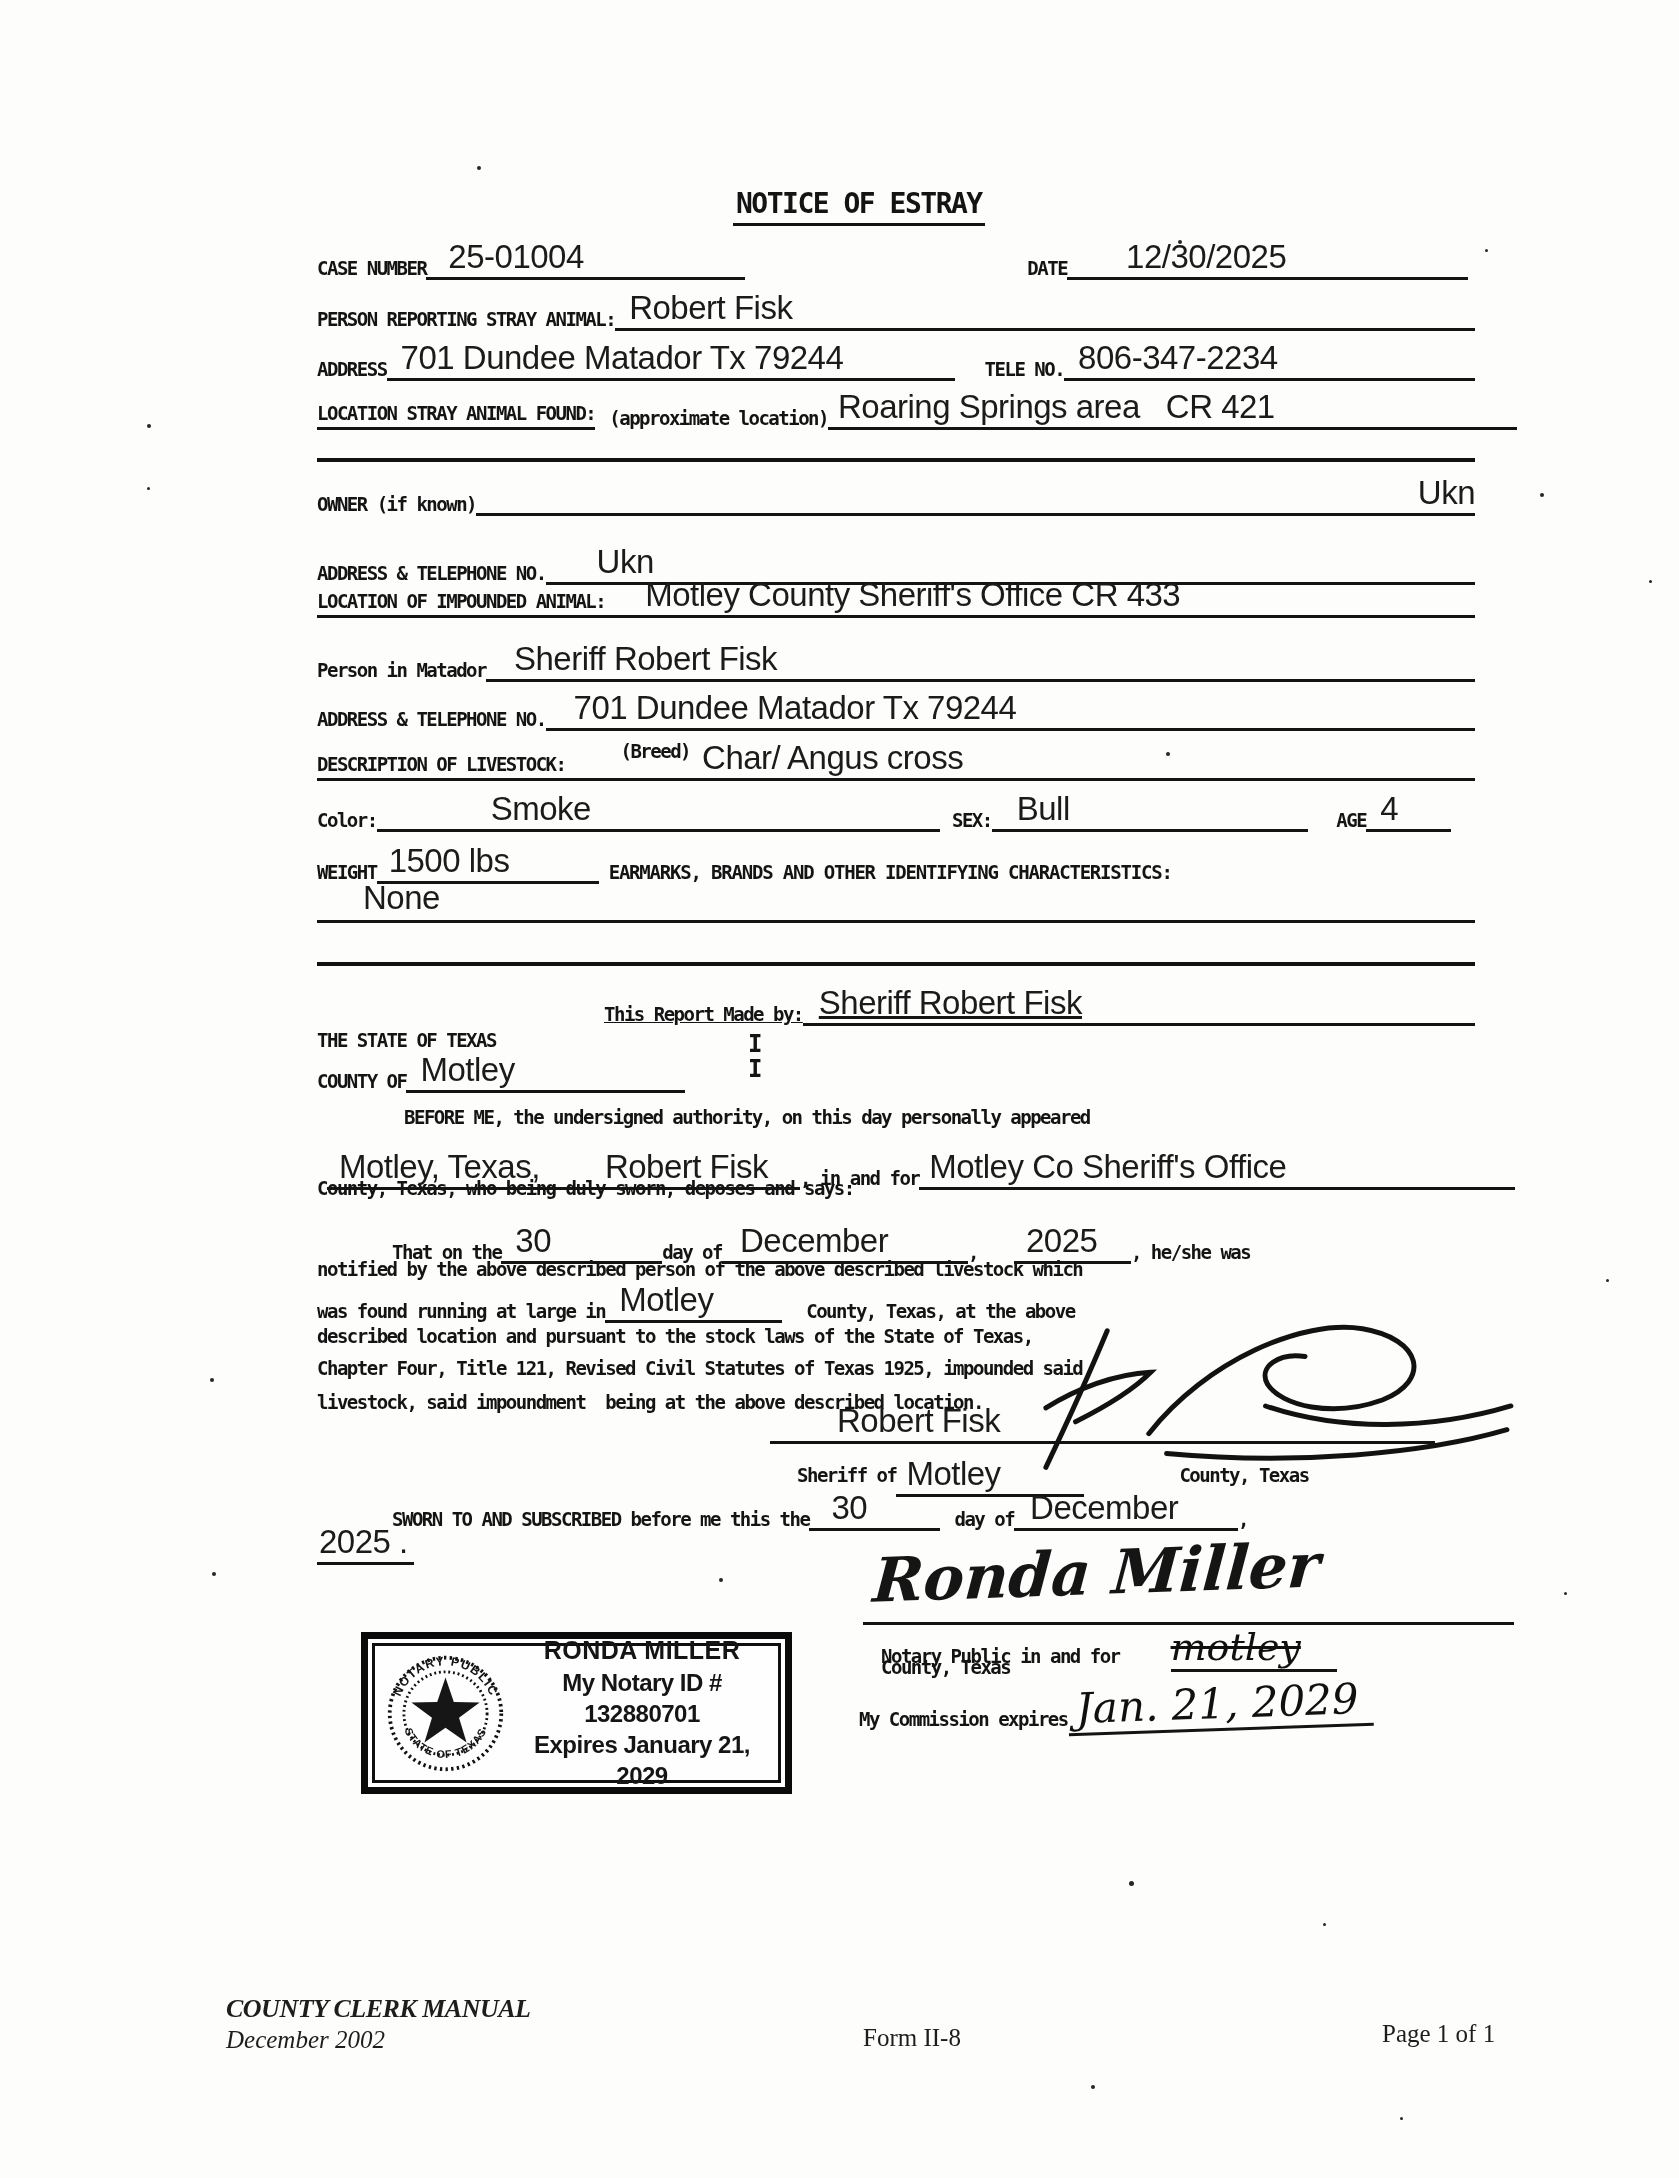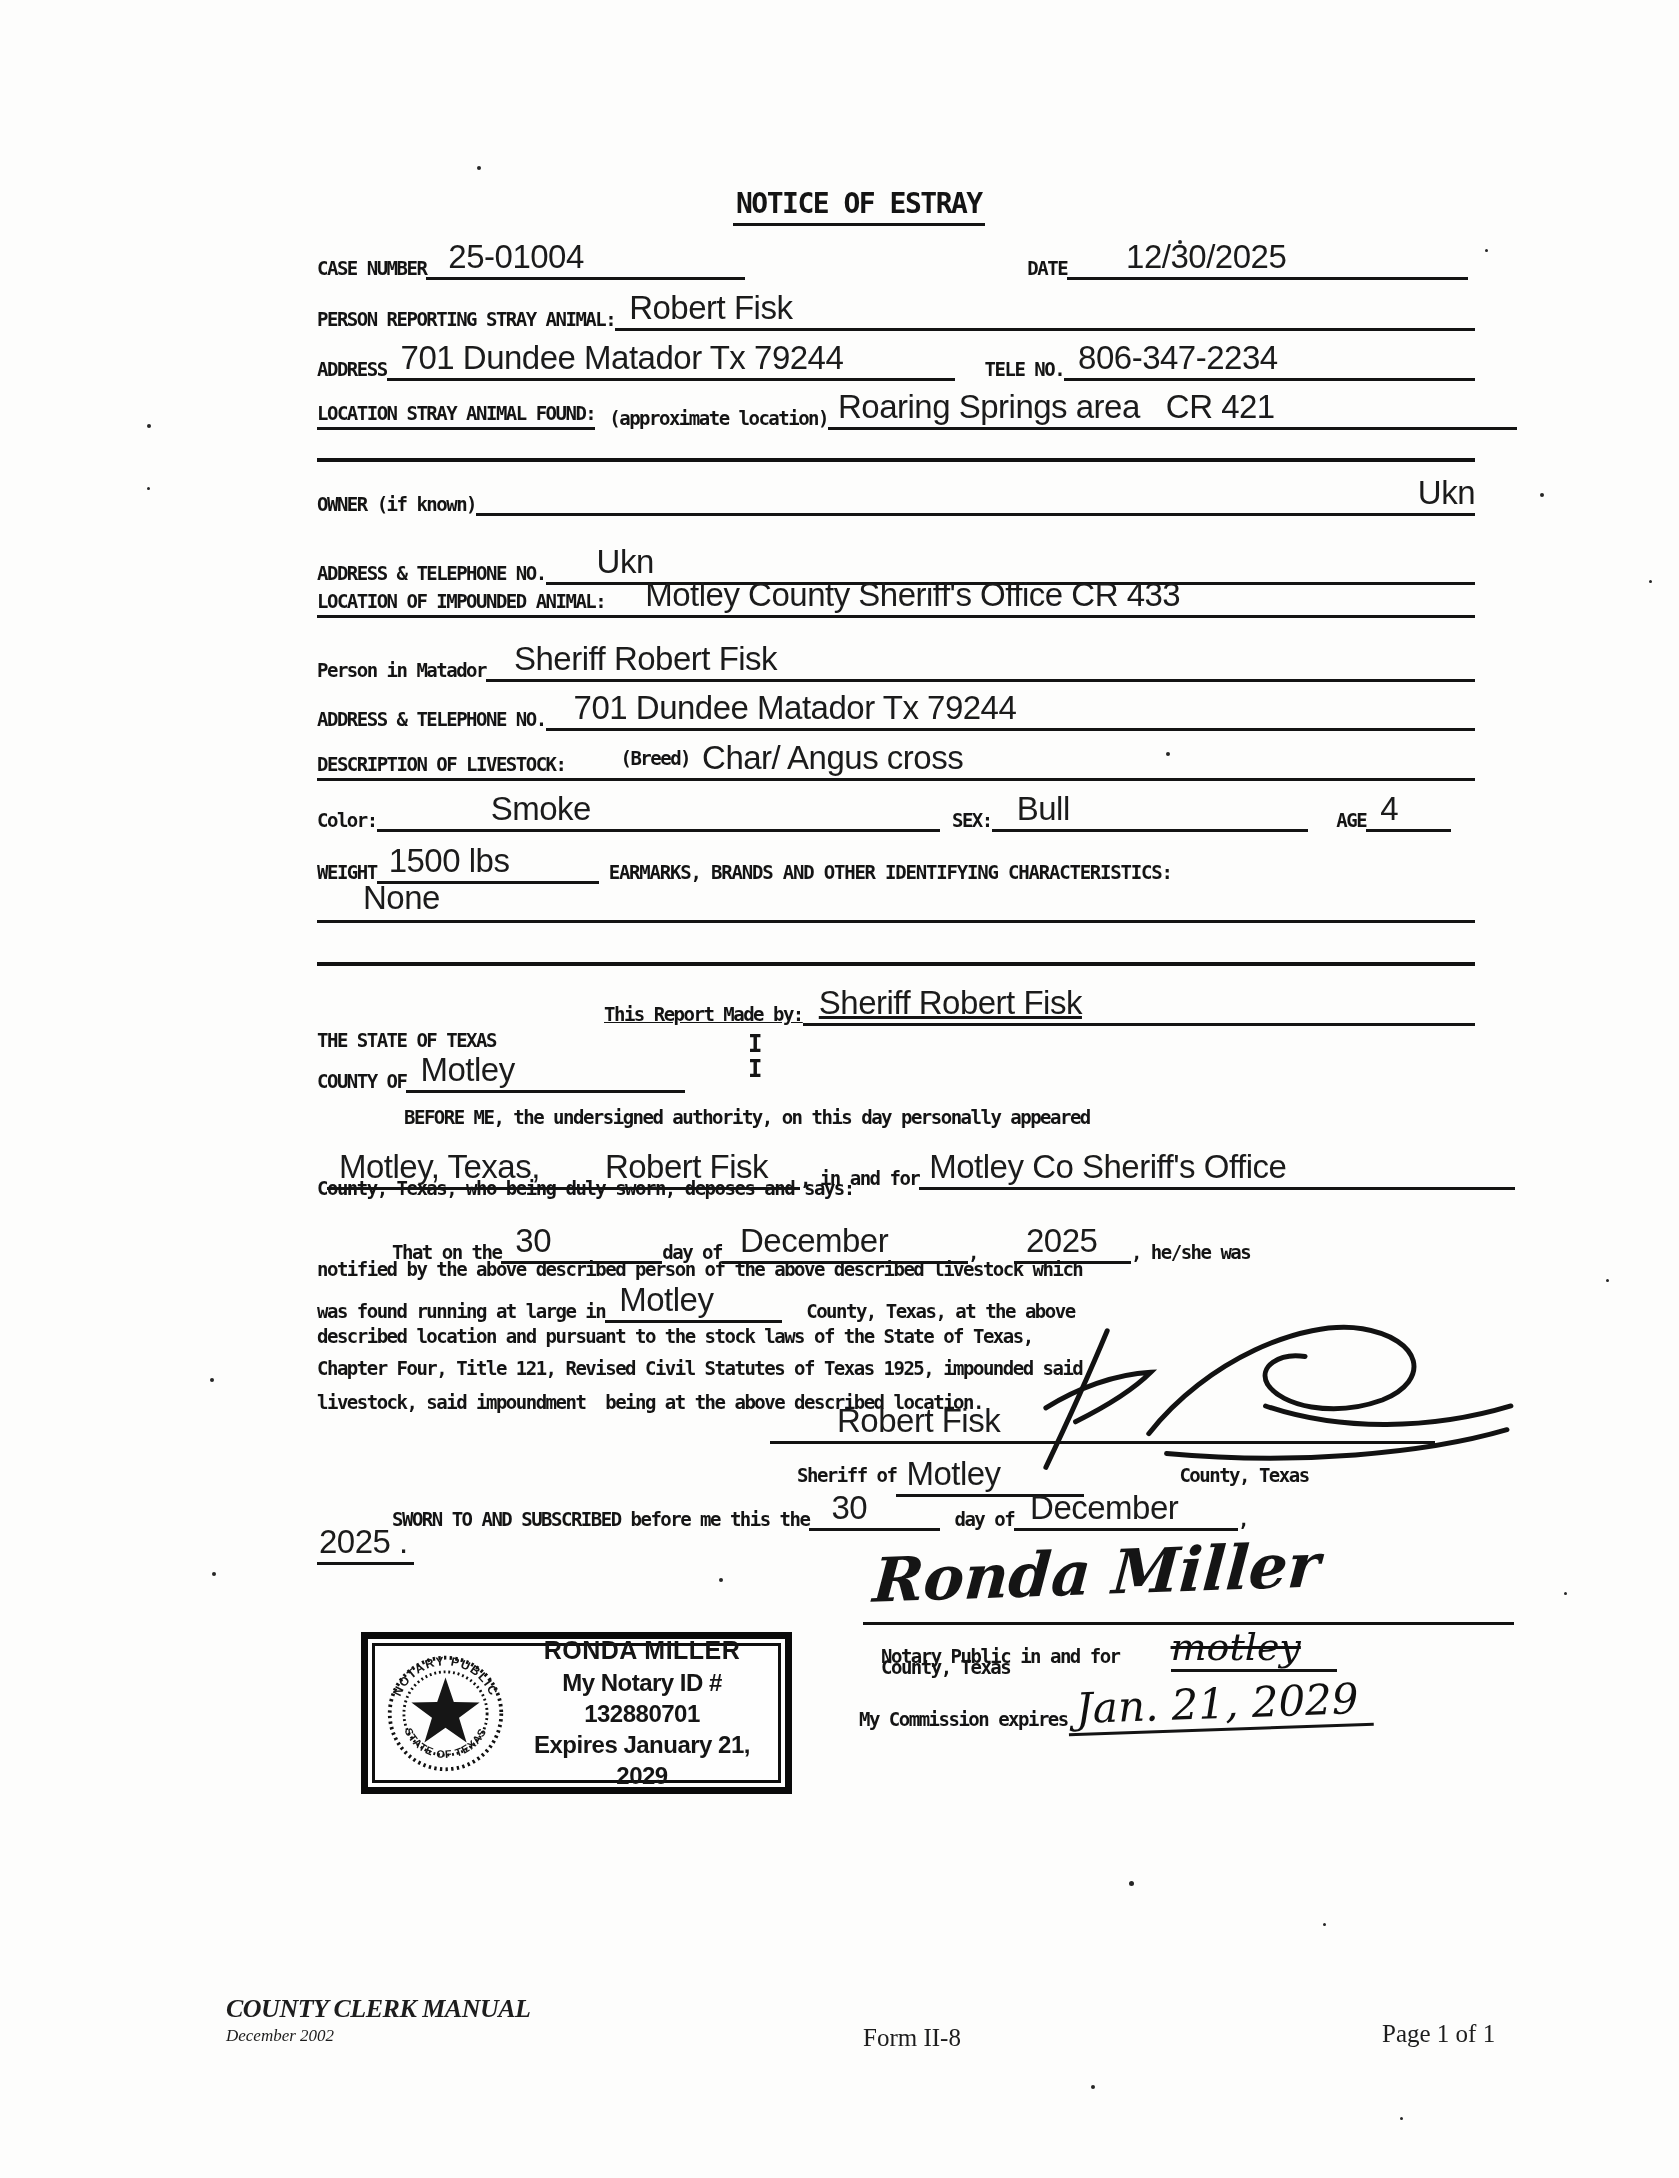--- a/index.html
+++ b/index.html
@@ -87,21 +87,21 @@
     <span class="v u fill" style="padding:0 0 2px 28px;">Sheriff Robert Fisk</span>
   </div>
 
   <div class="row" style="left:317px;top:685px;width:1158px;height:46px;">
     <span class="m">ADDRESS &amp; TELEPHONE NO.</span>
     <span class="v u fill" style="padding:0 0 2px 28px;">701 Dundee Matador Tx 79244</span>
   </div>
 
   <div class="row" style="left:317px;top:735px;width:1158px;height:46px;">
     <span class="m u" style="padding-bottom:2px;">DESCRIPTION OF LIVESTOCK:</span>
-    <span class="u fill" style="display:flex;align-items:center;padding:0 0 2px 55px;">
+    <span class="u fill" style="display:flex;align-items:flex-start;padding:0 0 2px 55px;">
       <span class="m">(Breed)</span>
       <span class="v" style="padding-left:12px;">Char/ Angus cross</span>
     </span>
   </div>
 
   <div class="row" style="left:317px;top:786px;width:1158px;height:46px;">
     <span class="m">Color:</span>
     <span class="v u" style="width:450px;padding:0 0 2px 114px;">Smoke</span>
     <span style="width:12px;"></span>
     <span class="m">SEX:</span>
@@ -256,21 +256,21 @@
       <div class="stxt">
         <div class="l1">RONDA MILLER</div>
         <div class="l2">My Notary ID # 132880701</div>
         <div class="l3">Expires January 21, 2029</div>
       </div>
     </div>
   </div>
 
   <div style="position:absolute;left:226px;top:1994px;">
     <div class="ser" style="font-style:italic;font-weight:bold;font-size:26px;letter-spacing:-0.5px;">COUNTY CLERK MANUAL</div>
-    <div class="ser" style="font-style:italic;font-size:17px;margin-top:2px;">December 2002</div>
+    <div class="ser" style="font-style:italic;font-size:25px;margin-top:2px;">December 2002</div>
   </div>
   <div class="ser" style="position:absolute;left:863px;top:2024px;font-size:25px;">Form II-8</div>
   <div class="ser" style="position:absolute;left:1382px;top:2020px;font-size:25px;">Page 1 of 1</div>
 
   <div class="speck" style="left:477px;top:166px;width:4px;height:4px;"></div>
   <div class="speck" style="left:1178px;top:240px;width:4px;height:4px;"></div>
   <div class="speck" style="left:1485px;top:249px;width:3px;height:3px;"></div>
   <div class="speck" style="left:147px;top:424px;width:4px;height:4px;"></div>
   <div class="speck" style="left:1540px;top:493px;width:4px;height:4px;"></div>
   <div class="speck" style="left:147px;top:487px;width:3px;height:3px;"></div>

